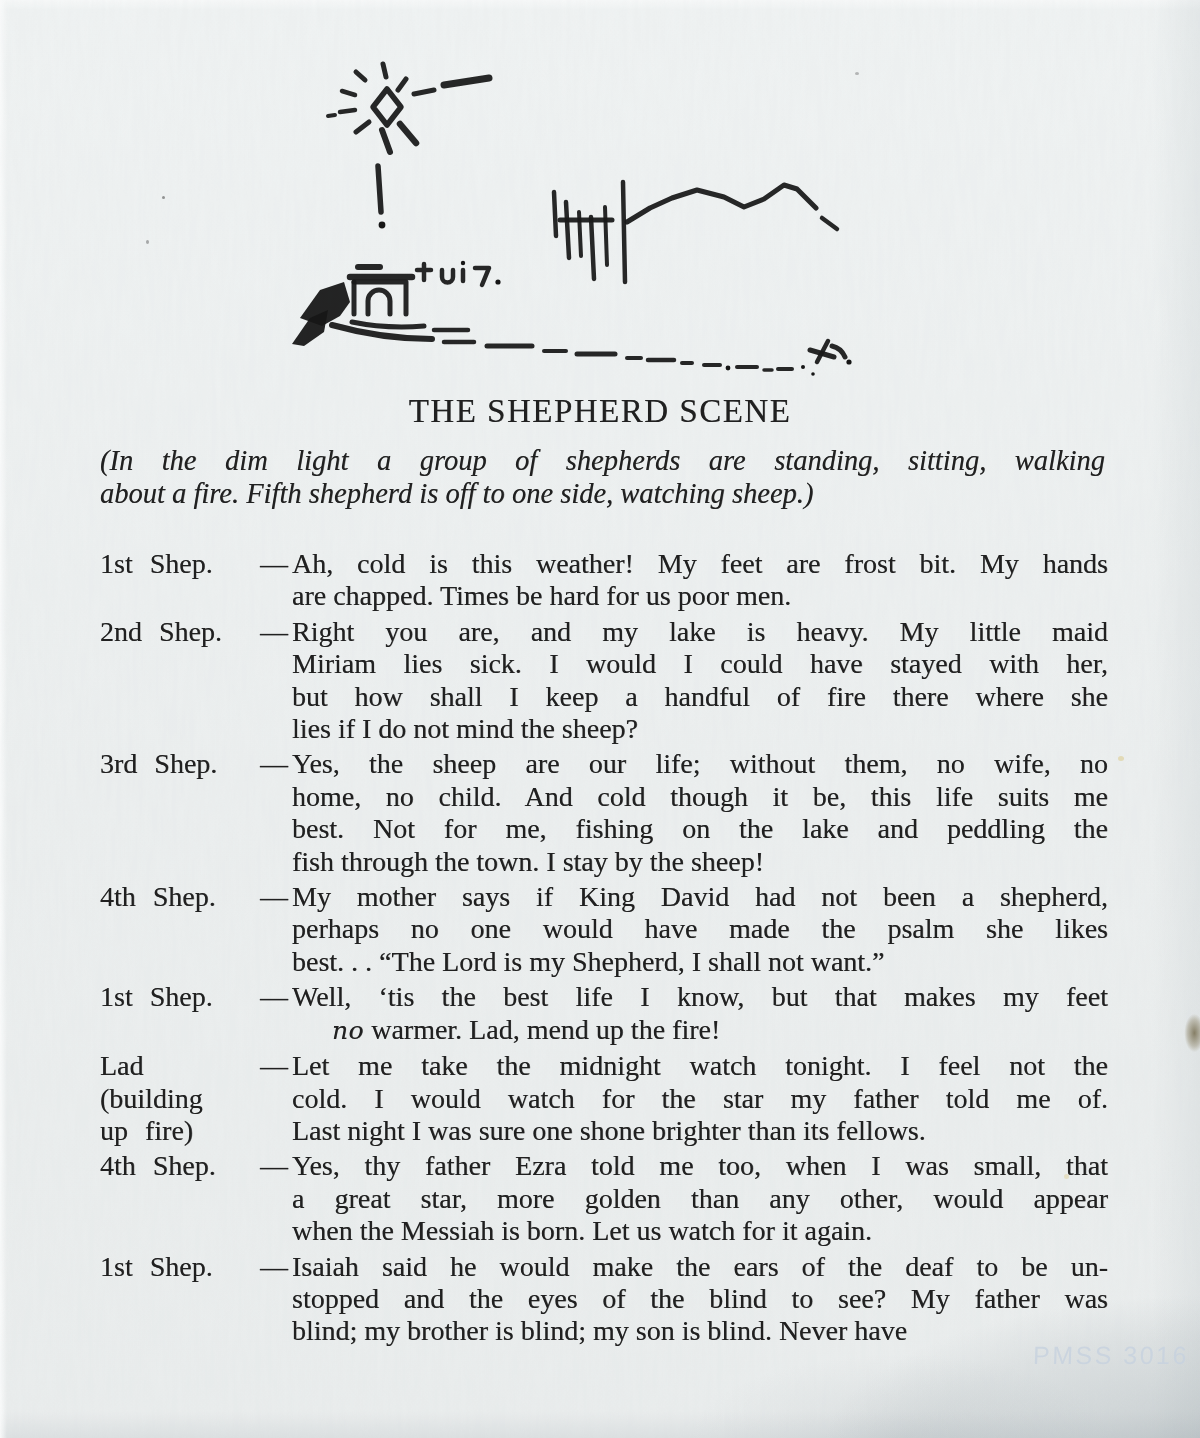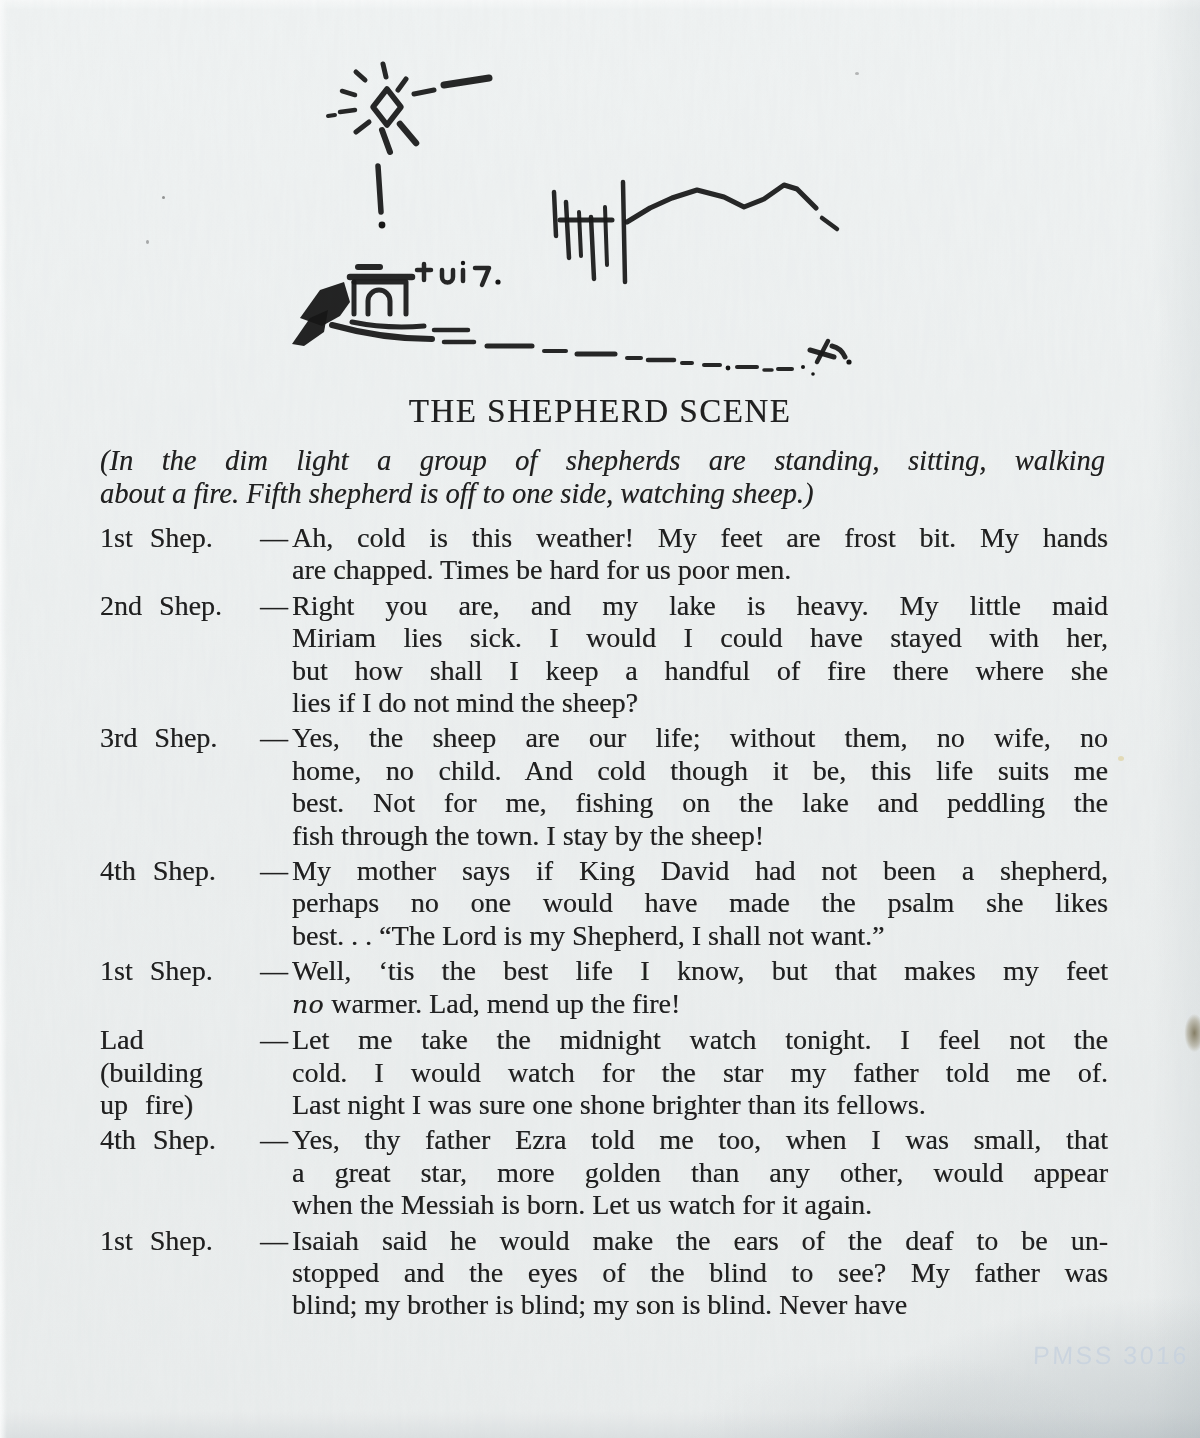--- a/index.html
+++ b/index.html
@@ -19,27 +19,27 @@
   .texture { position:absolute; left:0; top:0; width:100%; height:100%; opacity:.5; pointer-events:none; }
   .illustration { position:absolute; left:292px; top:50px; width:588px; height:336px; }
   .illustration path, .illustration polyline { stroke:#1a1a1a; fill:none; stroke-linecap:round; stroke-linejoin:round; opacity:.94; }
   .illustration .fill { fill:#161616; stroke:none; }
   .ink { text-shadow:0.35px 0.35px 0.45px rgba(25,25,25,.5); }
   .title {
     position:absolute; top:393px; left:0; width:100%; text-align:center;
     font-size:33px; letter-spacing:1.5px; white-space:nowrap;
   }
   .stage { position:absolute; top:444px; left:100px; width:1005px; font-size:28.5px; line-height:33px;font-style:italic; }
-  .dialogue { position:absolute; top:522px; left:100px; width:1008px; font-size:28px; line-height:32.4px; }
+  .dialogue { position:absolute; top:548px; left:100px; width:1008px; font-size:28px; line-height:32.4px; }
   .block { display:grid; grid-template-columns:160px 32px 1fr; margin-bottom:3px; }
   .speaker { word-spacing:10px; }
   .ln { text-align:justify; text-align-last:justify; }
   .ln-last { text-align:left; text-align-last:left; }
   .speaker .ln { text-align:left; text-align-last:left; }
-  .hand { font-style:italic; font-family:"DejaVu Serif",serif; font-size:25px; letter-spacing:.5px; }
+  .hand { font-style:italic; font-family:"DejaVu Serif",serif; font-size:25px; letter-spacing:.5px;margin-left:40px; }
   .watermark {
     position:absolute; left:1033px; top:1341px;
     font-family:"Liberation Sans",sans-serif; font-size:25px; letter-spacing:2.5px;
     color:#c7d2df; opacity:.8; transform:skewX(-2deg);
   }
   .notch {
     position:absolute; left:1179px; top:1009px; width:28px; height:48px;
     background:radial-gradient(closest-side at 55% 50%, rgba(118,109,80,.85), rgba(148,140,114,.45) 55%, rgba(148,140,114,0) 80%);
   }
   .speck { position:absolute; border-radius:50%; }

